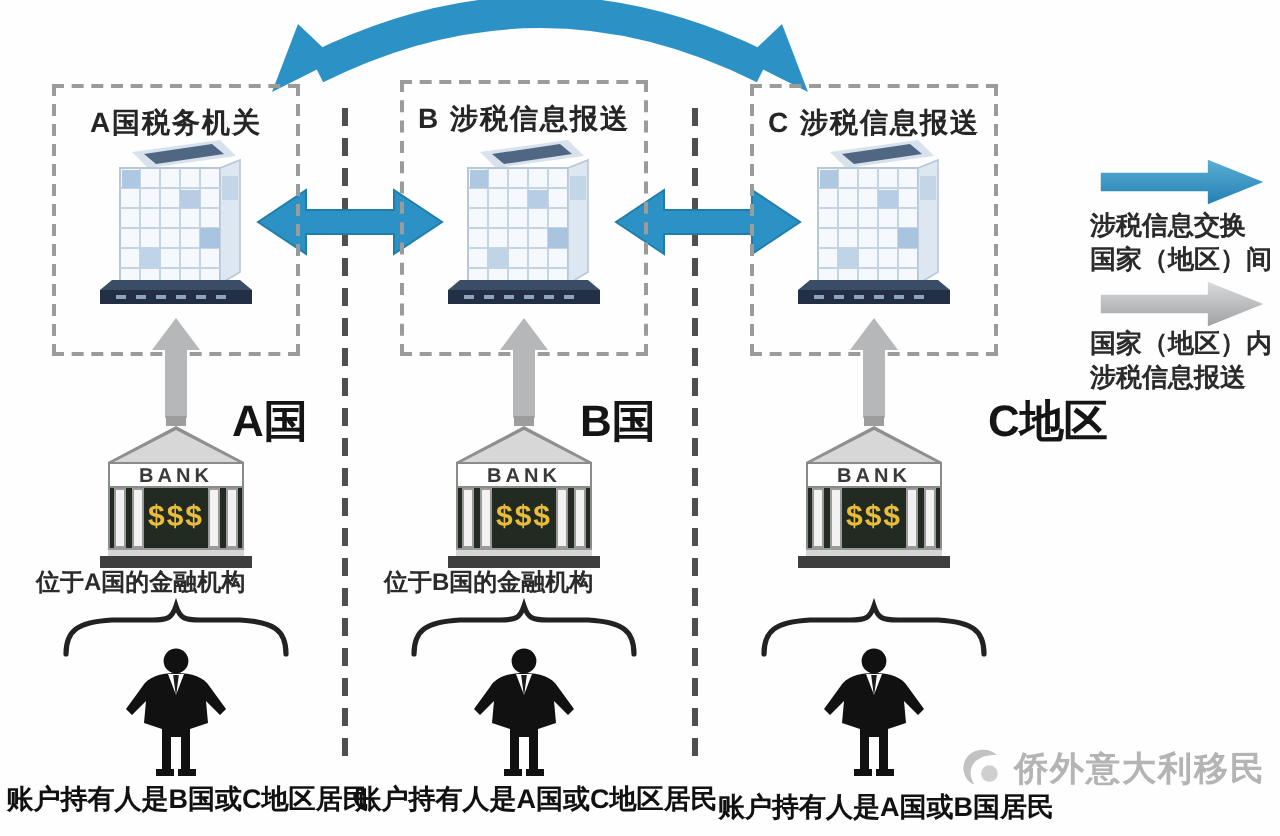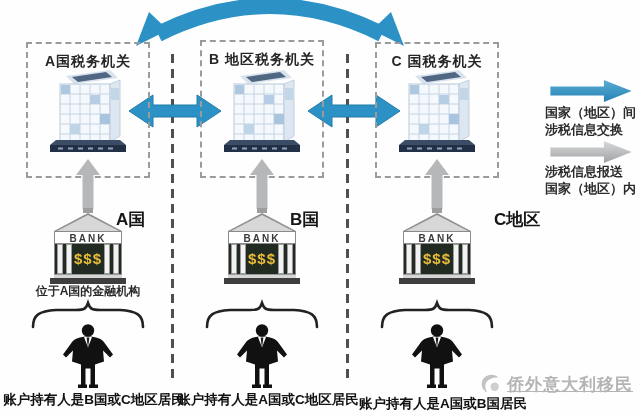--- a/index.html
+++ b/index.html
@@ -16,21 +16,21 @@
   
   .tax-box{position:absolute;left:calc(var(--cx) - 62px);top:42px;width:124px;height:136px;
            border:2px dashed #9b9b9b;box-sizing:border-box;text-align:center;}
   .col-b .tax-box{top:40px;height:138px;}
   .box-title{margin-top:9px;font-size:14px;font-weight:bold;color:#262626;letter-spacing:1px;white-space:nowrap;}
 
   .building{position:absolute;left:calc(var(--cx) - 42px);top:66px;width:84px;height:94px;}
 
   .report-up-arrow{position:absolute;left:calc(var(--cx) - 13px);top:159px;width:26px;height:50px;}
 
-  .region-label{position:absolute;left:calc(var(--cx) + 28px);top:208px;font-size:17px;
+  .region-label{position:absolute;left:calc(var(--cx) + 28px);top:196px;font-size:22px;
                 font-weight:bold;color:#151515;white-space:nowrap;}
   .col-c .region-label{left:calc(var(--cx) + 41px);margin-left:16px;}
 
   
   .bank{position:absolute;left:calc(var(--cx) - 34px);top:208px;width:68px;}
   .bank-finial{width:10px;height:5px;background:#9d9d9d;margin:0 auto;}
   .bank-roof{position:relative;height:18px;}
   .bank-roof::before{content:"";position:absolute;left:0;bottom:0;border-left:34px solid transparent;
                      border-right:34px solid transparent;border-bottom:18px solid #8f8f8f;}
   .bank-roof::after{content:"";position:absolute;left:3px;bottom:0;border-left:31px solid transparent;
@@ -38,21 +38,21 @@
   .bank-band{height:13px;line-height:13px;background:#fff;border:1px solid #8a8a8a;box-sizing:border-box;
              font-size:10px;font-weight:bold;letter-spacing:2px;color:#3a3a3a;text-align:center;}
   .bank-hall{position:relative;height:30px;background:#222b21;border-left:1px solid #8a8a8a;border-right:1px solid #8a8a8a;box-sizing:border-box;}
   .pillar{position:absolute;top:0;bottom:0;width:6px;background:#f2f2f2;border:1px solid #9a9a9a;box-sizing:border-box;}
   .p1{left:2px;} .p2{left:11px;} .p3{right:11px;} .p4{right:2px;}
   .bank-money{display:block;text-align:center;line-height:30px;font-size:15px;font-weight:bold;
               color:#e9bd3a;letter-spacing:1px;}
   .bank-step{height:3px;background:#d6d6d6;border-top:1px solid #9a9a9a;}
   .bank-base{height:6px;background:#3e3e3e;width:76px;margin-left:-4px;}
 
-  .institution-label{position:absolute;left:calc(var(--cx) - 70px);top:283px;width:140px;text-align:center;
+  .institution-label{position:absolute;left:calc(var(--cx) - 70px);top:283px;width:140px;
                      font-size:12px;font-weight:bold;color:#2b2b2b;white-space:nowrap;}
   .brace{position:absolute;left:calc(var(--cx) - 58px);top:300px;width:116px;height:28px;}
   .person{position:absolute;left:calc(var(--cx) - 30px);top:323px;width:60px;height:67px;}
   .holder-label{position:absolute;left:calc(var(--cx) - 93px);top:391px;width:198px;text-align:center;
                 font-size:13.5px;font-weight:bold;color:#111;white-space:nowrap;}
   .col-c .holder-label{top:395px;}
 
   
   .arch{position:absolute;left:134px;top:0;width:272px;height:48px;}
   .h-arrow{position:absolute;top:94px;width:96px;height:34px;}
@@ -63,21 +63,21 @@
 
   
   .legend-arrow{position:absolute;left:547px;width:88px;height:24px;}
   .legend-arrow-blue{top:79px;} .legend-arrow-gray{top:140px;}
   .legend-text{position:absolute;left:545px;font-size:13px;font-weight:bold;color:#2b2b2b;
                line-height:16.5px;white-space:nowrap;}
   .legend-text-exchange{top:105px;} .legend-text-report{top:164px;}
 
   
   .watermark{position:absolute;left:479px;top:372px;display:flex;align-items:center;gap:4px;}
-  .watermark-text{font-size:17px;font-weight:bold;color:#b4b4b4;letter-spacing:1px;white-space:nowrap;text-decoration:underline;}
+  .watermark-text{font-size:17px;font-weight:bold;color:#b4b4b4;letter-spacing:1px;white-space:nowrap;}
 </style>
 </head>
 <body>
 
 <div class="canvas">
 
   <svg class="arch" viewBox="0 0 272 48">
     <path d="M24 34 Q136 -22 248 34" stroke="#2c92c6" stroke-width="16" fill="none"></path>
     <polygon points="2,46 15,12 34,30" fill="#2c92c6"></polygon>
     <polygon points="270,46 257,12 238,30" fill="#2c92c6"></polygon>
@@ -141,21 +141,21 @@
       <rect x="20" y="61" width="9" height="3.5" fill="#111"></rect>
       <rect x="31" y="61" width="9" height="3.5" fill="#111"></rect>
       <polygon points="26,13.5 34,13.5 30,24" fill="#fff"></polygon>
       <polygon points="28.6,14 31.4,14 30,25" fill="#1a1a1a"></polygon>
     </svg>
     <div class="holder-label">账户持有人是B国或C地区居民</div>
   </div>
 
   <div class="column col-b">
     <div class="tax-box">
-      <div class="box-title">B 地区税务机关</div>
+      <div class="box-title">B 涉税信息报送</div>
     </div>
     <svg class="building" viewBox="0 0 84 94">
       <polygon points="20,10 64,4 72,12 28,18" fill="#d8e2ec"></polygon>
       <polygon points="26,11 60,6 66,11 32,16" fill="#4f6783"></polygon>
       <rect x="14" y="18" width="50" height="58" fill="#f5f9fd" stroke="#b8c7d8" stroke-width="1"></rect>
       <polygon points="64,18 74,14 74,70 64,76" fill="#dce7f2" stroke="#b8c7d8" stroke-width="0.8"></polygon>
       <path d="M24 18 V76 M34 18 V76 M44 18 V76 M54 18 V76" stroke="#c5d4e2" stroke-width="1"></path>
       <path d="M14 28 H64 M14 38 H64 M14 48 H64 M14 58 H64 M14 68 H64" stroke="#c5d4e2" stroke-width="1"></path>
       <rect x="15" y="19" width="9" height="9" fill="#aec8e2"></rect>
       <rect x="44" y="29" width="10" height="9" fill="#b6cde5"></rect>
@@ -177,37 +177,38 @@
       <div class="bank-hall">
         <div class="pillar p1"></div>
         <div class="pillar p2"></div>
         <div class="pillar p3"></div>
         <div class="pillar p4"></div>
         <span class="bank-money">$$$</span>
       </div>
       <div class="bank-step"></div>
       <div class="bank-base"></div>
     </div>
+    <div class="institution-label">位于B国的金融机构</div>
     <svg class="brace" viewBox="0 0 116 28">
       <path d="M3,27 C3,15 9,11 26,10 L46,10 C54,10 56,9 58,3 C60,9 62,10 70,10 L90,10 C107,11 113,15 113,27" stroke="#222" stroke-width="2.6" fill="none" stroke-linecap="round"></path>
     </svg>
     <svg class="person" viewBox="0 0 60 66">
       <circle cx="30" cy="7" r="6.2" fill="#111"></circle>
       <path d="M30 13 C22 13 16 15 13 20 L5 31 L8 34 L15 27 L14 38 L23 41 L23 62 L27.5 62 L27.5 45 L32.5 45 L32.5 62 L37 62 L37 41 L46 38 L45 27 L52 34 L55 31 L47 20 C44 15 38 13 30 13 Z" fill="#111"></path>
       <rect x="20" y="61" width="9" height="3.5" fill="#111"></rect>
       <rect x="31" y="61" width="9" height="3.5" fill="#111"></rect>
       <polygon points="26,13.5 34,13.5 30,24" fill="#fff"></polygon>
       <polygon points="28.6,14 31.4,14 30,25" fill="#1a1a1a"></polygon>
     </svg>
     <div class="holder-label">账户持有人是A国或C地区居民</div>
   </div>
 
   <div class="column col-c">
     <div class="tax-box">
-      <div class="box-title">C 国税务机关</div>
+      <div class="box-title">C 涉税信息报送</div>
     </div>
     <svg class="building" viewBox="0 0 84 94">
       <polygon points="20,10 64,4 72,12 28,18" fill="#d8e2ec"></polygon>
       <polygon points="26,11 60,6 66,11 32,16" fill="#4f6783"></polygon>
       <rect x="14" y="18" width="50" height="58" fill="#f5f9fd" stroke="#b8c7d8" stroke-width="1"></rect>
       <polygon points="64,18 74,14 74,70 64,76" fill="#dce7f2" stroke="#b8c7d8" stroke-width="0.8"></polygon>
       <path d="M24 18 V76 M34 18 V76 M44 18 V76 M54 18 V76" stroke="#c5d4e2" stroke-width="1"></path>
       <path d="M14 28 H64 M14 38 H64 M14 48 H64 M14 58 H64 M14 68 H64" stroke="#c5d4e2" stroke-width="1"></path>
       <rect x="15" y="19" width="9" height="9" fill="#aec8e2"></rect>
       <rect x="44" y="29" width="10" height="9" fill="#b6cde5"></rect>
@@ -253,35 +254,35 @@
   <svg class="legend-arrow legend-arrow-blue" viewBox="0 0 88 26">
     <defs>
       <linearGradient id="lgb" x1="0" y1="0" x2="0" y2="1">
         <stop offset="0" stop-color="#5aaed4"></stop>
           <stop offset="1" stop-color="#2480b4"></stop>
       </linearGradient>
     </defs>
     <polygon points="0,8 58,8 58,1 88,13 58,25 58,18 0,18" fill="url(#lgb)"></polygon>
   </svg>
   <div class="legend-text legend-text-exchange">
+    <div>涉税信息交换</div>
     <div>国家（地区）间</div>
-    <div>涉税信息交换</div>
   </div>
   <svg class="legend-arrow legend-arrow-gray" viewBox="0 0 88 26">
     <defs>
       <linearGradient id="lgg" x1="0" y1="0" x2="0" y2="1">
         <stop offset="0" stop-color="#d9dadb"></stop>
           <stop offset="1" stop-color="#9fa1a3"></stop>
       </linearGradient>
     </defs>
     <polygon points="0,8 58,8 58,1 88,13 58,25 58,18 0,18" fill="url(#lgg)"></polygon>
   </svg>
   <div class="legend-text legend-text-report">
+    <div>国家（地区）内</div>
     <div>涉税信息报送</div>
-    <div>国家（地区）内</div>
   </div>
 
   <div class="watermark">
     <svg width="24" height="24" viewBox="0 0 26 26">
       <path d="M21 6 C17 2 9 2 5 7 C1 12 3 20 9 22 C6 18 6 12 10 9 C14 6 18 6 21 6 Z" fill="#c2c2c2"></path>
       <circle cx="17" cy="16" r="4.5" fill="#cfcfcf"></circle>
     </svg>
     <span class="watermark-text">侨外意大利移民</span>
   </div>
 

